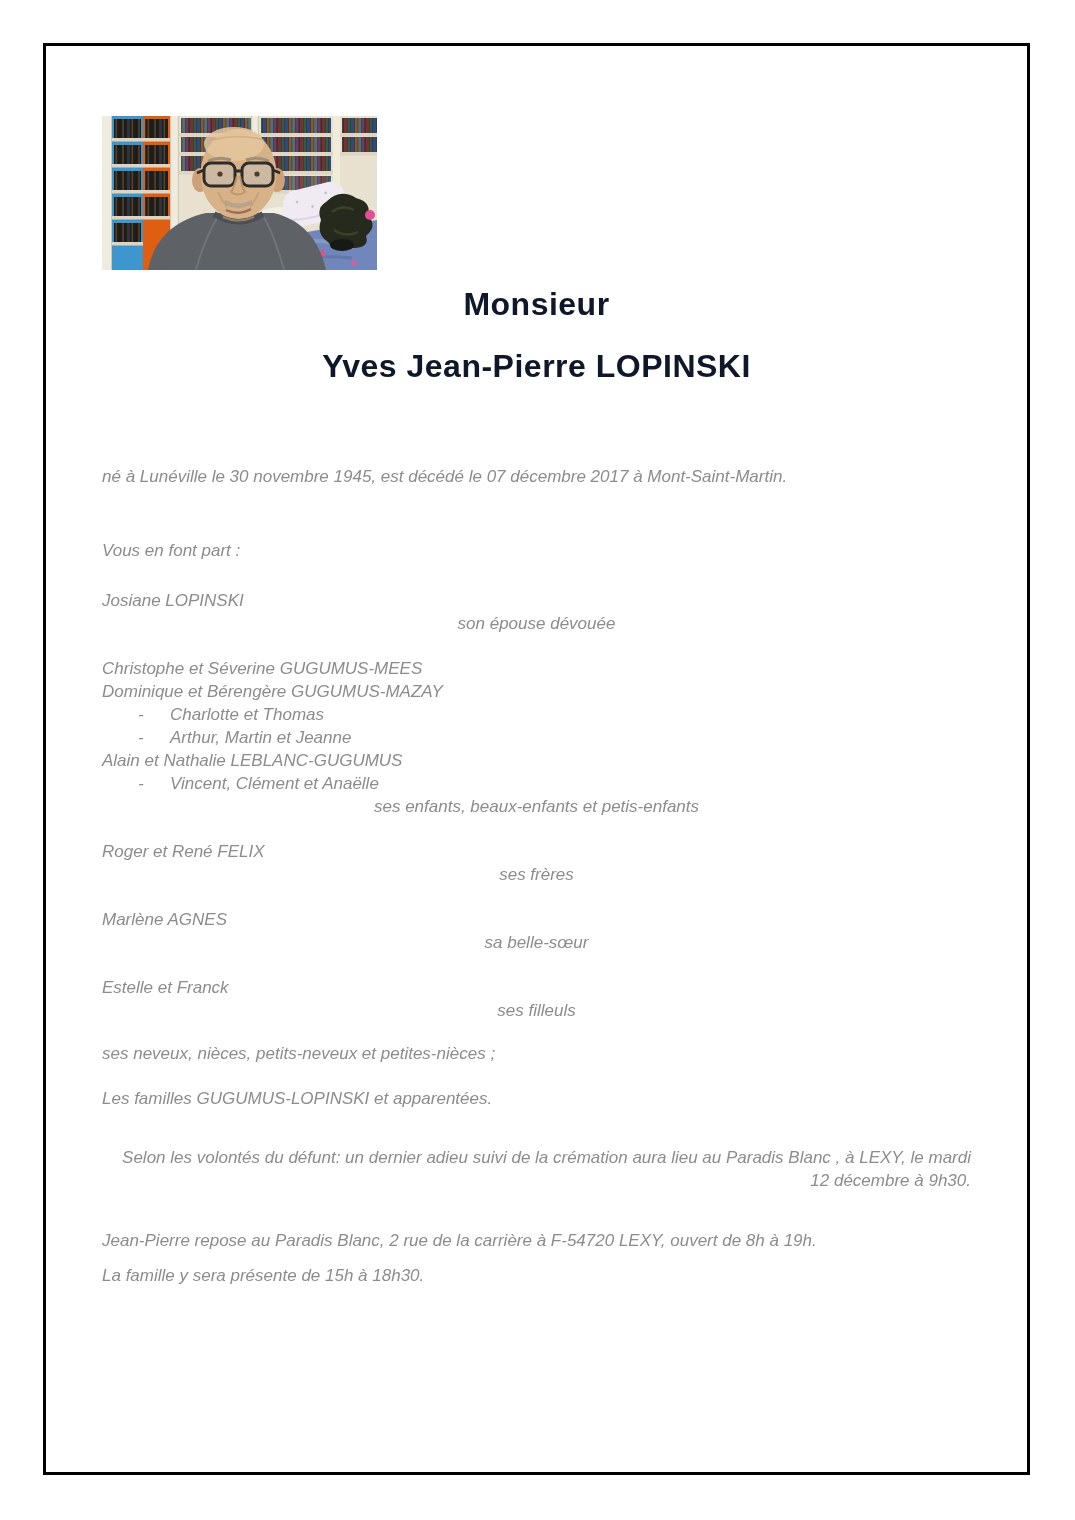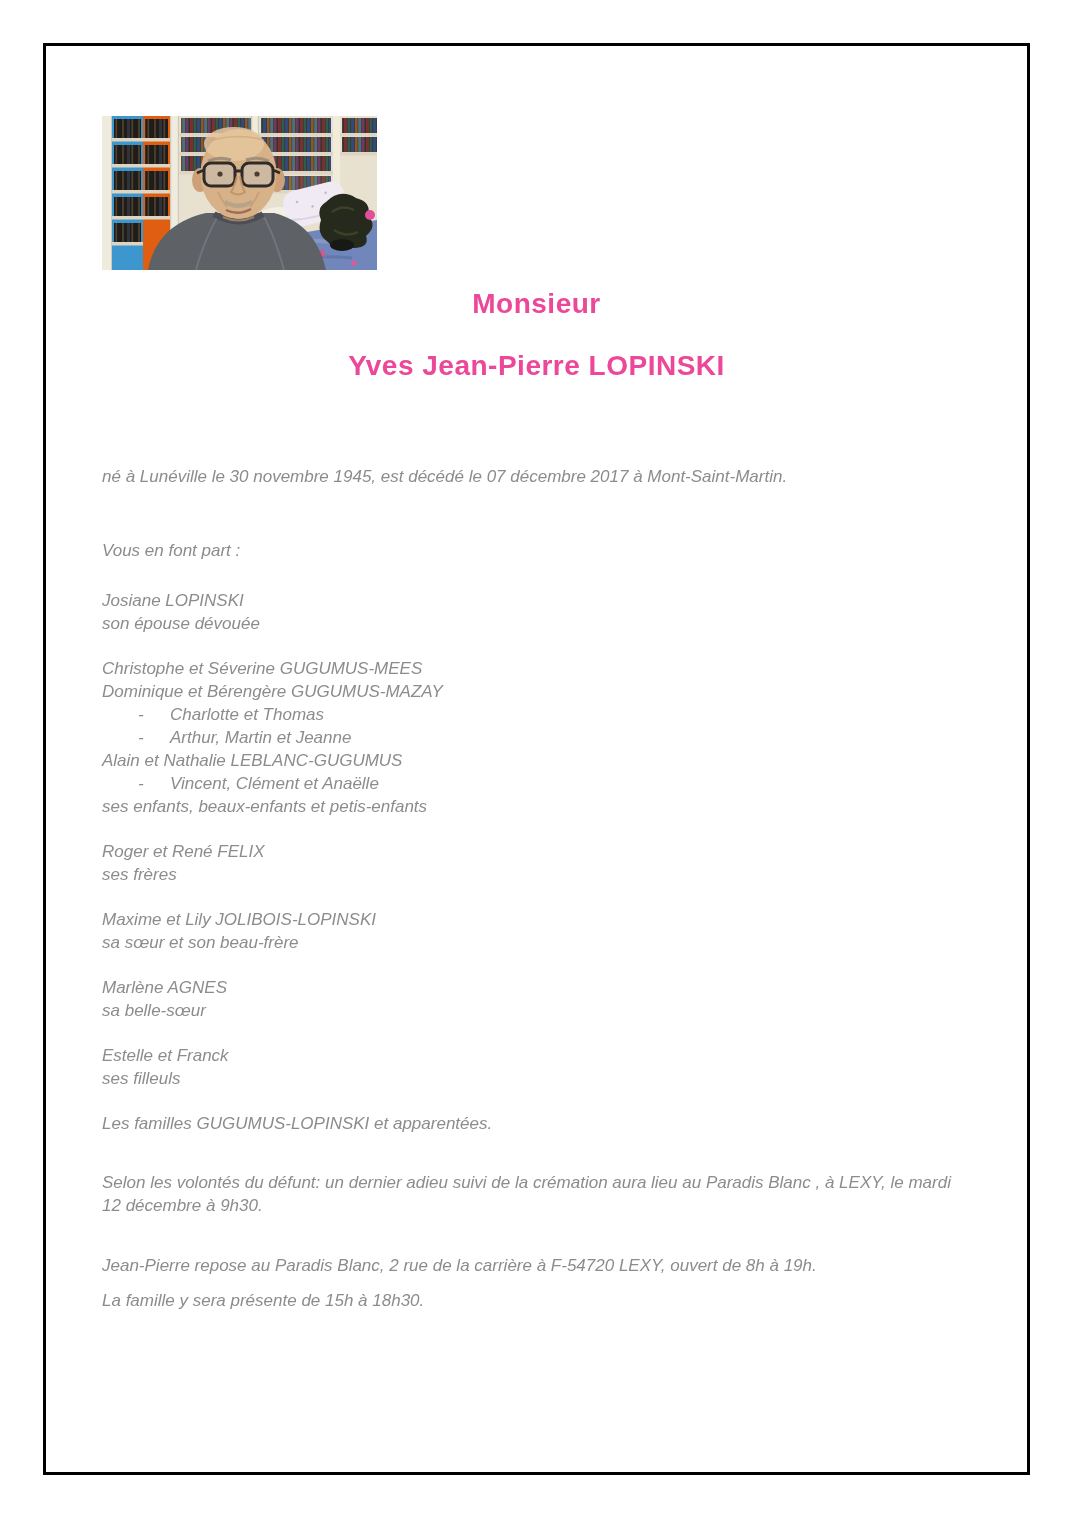--- a/index.html
+++ b/index.html
@@ -27,42 +27,42 @@
   .photo-wrap {
     margin-top: 70px;
     width: 275px; height: 154px;
     overflow: hidden;
     font-size: 0; line-height: 0;
   }
 
   h1 {
     margin: 0;
     text-align: center;
-    color: #ec4899;
-    font-size: 28px;
+    color: #0f172a;
+    font-size: 32px;
     line-height: 44px;
     font-weight: bold;
     letter-spacing: 0.5px;
   }
   h1.salutation { margin-top: 12px; }
   h1.deceased-name { margin-top: 18px; }
 
   p { margin: 0; font-style: italic; }
   .intro { margin-top: 77px; }
   .announce { margin-top: 51px; }
 
   .groups { margin-top: 27px; }
   .group + .group { margin-top: 22px; }
-  .relation { text-align: left; }
+  .relation { text-align: center; }
   .member.sub { padding-left: 36px; }
   .dash { display: inline-block; width: 32px; }
 
   .closing-1 { margin-top: 20px; }
   .closing-2 { margin-top: 22px; }
-  .ceremony { margin-top: 36px; }
+  .ceremony { margin-top: 36px; text-align: right; }
   .repose   { margin-top: 37px; }
   .presence { margin-top: 12px; }
 </style>
 </head>
 <body>
 
 <div class="page">
   <div class="content">
 
     <div class="photo-wrap">
@@ -216,37 +216,34 @@
         <p class="member">Alain et Nathalie LEBLANC-GUGUMUS</p>
         <p class="member sub"><span class="dash">-</span><span>Vincent, Clément et Anaëlle</span></p>
         <p class="relation">ses enfants, beaux-enfants et petis-enfants</p>
       </div>
 
       <div class="group">
         <p class="member">Roger et René FELIX</p>
         <p class="relation">ses frères</p>
       </div>
 
-      <div class="group">
-        <p class="member">Maxime et Lily JOLIBOIS-LOPINSKI</p>
-        <p class="relation">sa sœur et son beau-frère</p>
-      </div>
 
       <div class="group">
         <p class="member">Marlène AGNES</p>
         <p class="relation">sa belle-sœur</p>
       </div>
 
       <div class="group">
         <p class="member">Estelle et Franck</p>
         <p class="relation">ses filleuls</p>
       </div>
 
     </div>
 
+    <p class="closing-1">ses neveux, nièces, petits-neveux et petites-nièces ;</p>
     <p class="closing-2">Les familles GUGUMUS-LOPINSKI et apparentées.</p>
 
     <p class="ceremony">Selon les volontés du défunt: un dernier adieu suivi de la crémation aura lieu au Paradis Blanc , à LEXY, le mardi 12 décembre à 9h30.</p>
     <p class="repose">Jean-Pierre repose au Paradis Blanc, 2 rue de la carrière à F-54720 LEXY, ouvert de 8h à 19h.</p>
     <p class="presence">La famille y sera présente de 15h à 18h30.</p>
 
   </div>
 </div>
 
 </body></html>

